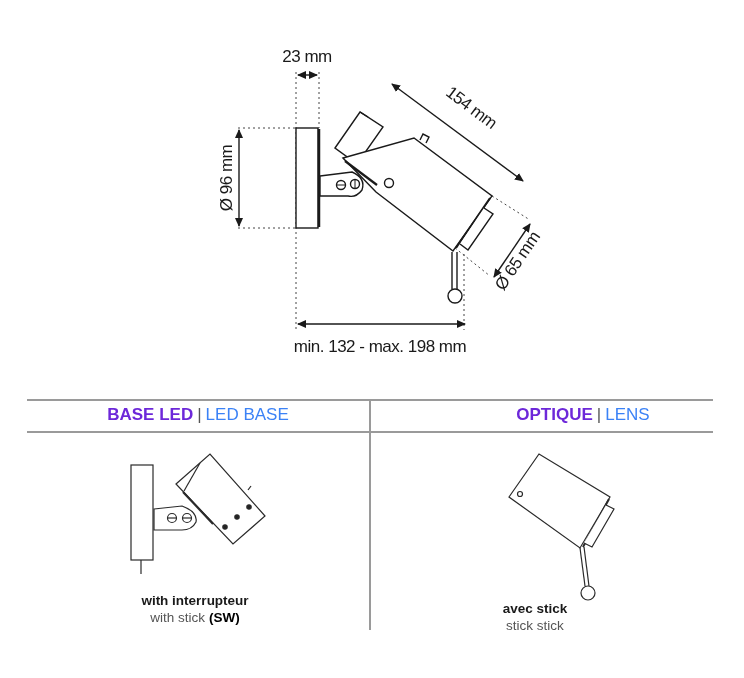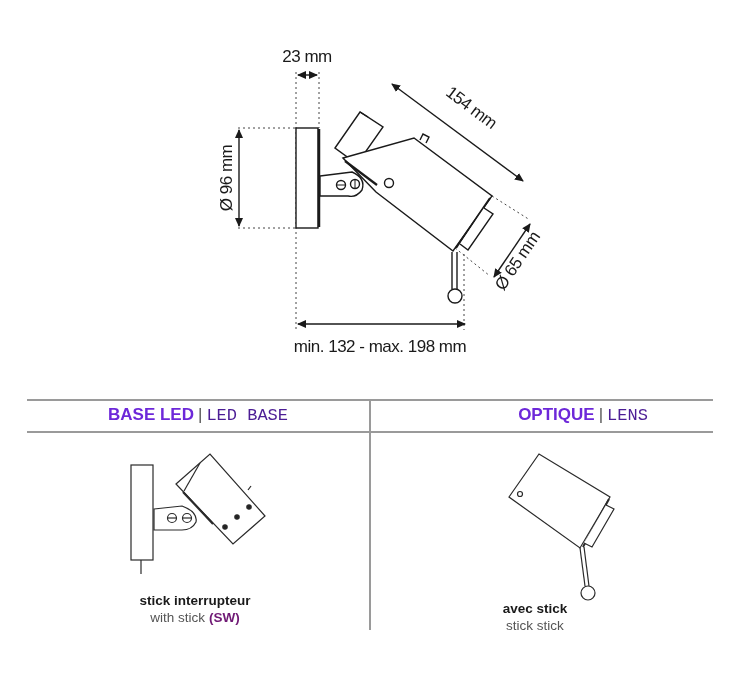--- a/index.html
+++ b/index.html
@@ -4,25 +4,25 @@
   <style>
     html, body { margin:0; padding:0; background:#ffffff; }
     body { width:744px; height:678px; position:relative; overflow:hidden; font-family:"Liberation Sans", sans-serif; color:#1a1a1a; }
     svg { position:absolute; left:0; top:0; }
     .dim { font-family:"Liberation Sans", sans-serif; font-size:17px; fill:#1a1a1a; letter-spacing:-0.5px; }
     .hline { position:absolute; height:2px; background:#9a9a9a; }
     .vline { position:absolute; width:2px; background:#9a9a9a; }
     .hdr { position:absolute; top:402px; height:26px; line-height:26px; font-size:17px; text-align:center; white-space:nowrap; }
     .hdr b { font-weight:bold; color:#6d28d9; }
     .hdr .sep { color:#555; margin:0 4px; }
-    .hdr .en { color:#4c1d95;font-family:Liberation Mono, monospace; }
+    .hdr .en { color:#3b82f6; }
     .cap { position:absolute; text-align:center; font-size:13.5px; line-height:17px; white-space:nowrap; }
     .cap .fr { font-weight:bold; color:#1a1a1a; display:block; }
     .cap .en { color:#555; display:block; }
-    .cap .en b { color:#701a75; }
+    .cap .en b { color:#000000; }
   </style>
 </head>
 <body>
 
 <svg width="744" height="380" viewBox="0 0 744 380">
   <defs>
     <marker id="ah" markerWidth="10" markerHeight="10" refX="8" refY="5" orient="auto-start-reverse" markerUnits="userSpaceOnUse">
       <path d="M0,1 L9,5 L0,9 Z" fill="#1a1a1a"></path>
     </marker>
   </defs>
@@ -118,19 +118,19 @@
     <circle cx="520" cy="494" r="2.5"></circle>
     <line x1="609" y1="499" x2="583" y2="547" stroke-width="2"></line>
     <path d="M606,505 L614,509 L592,547 L584,543"></path>
     <line x1="580" y1="548" x2="585" y2="586"></line>
     <line x1="584" y1="547" x2="589" y2="586"></line>
     <circle cx="588" cy="593" r="7"></circle>
   </g>
 </svg>
 
 <div class="cap" style="left:110px; top:592px; width:170px;">
-  <span class="fr">stick interrupteur</span>
+  <span class="fr">with interrupteur</span>
   <span class="en"><span>with stick</span> <b>(SW)</b></span>
 </div>
 <div class="cap" style="left:480px; top:600px; width:110px;">
   <span class="fr">avec stick</span>
   <span class="en">stick stick</span>
 </div>
 
 </body></html>

